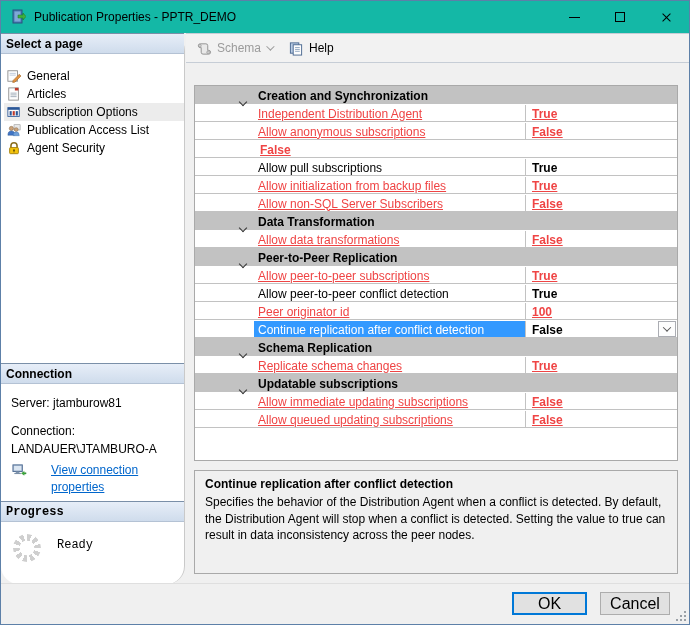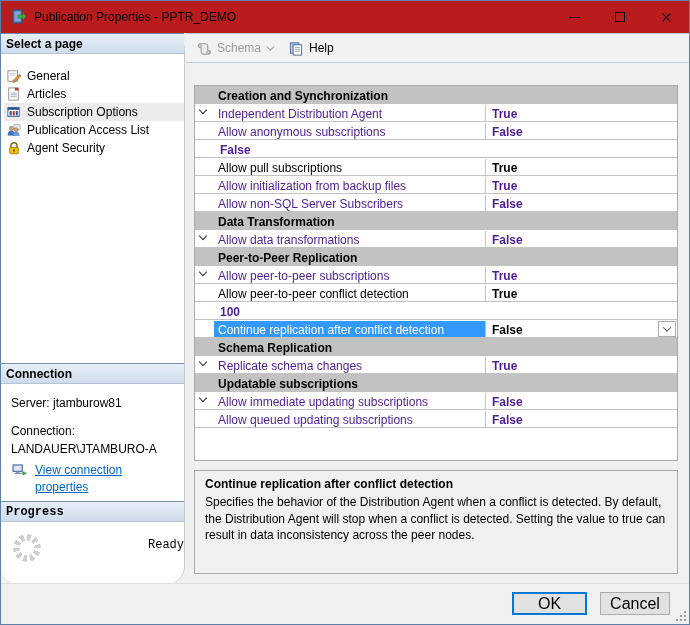--- a/index.html
+++ b/index.html
@@ -3,21 +3,21 @@
 <meta charset="utf-8">
 <style>
   * { margin:0; padding:0; box-sizing:border-box; }
   html,body { background:#fff; }
   body { font-family:"Liberation Sans", sans-serif; font-size:12px; color:#000; }
 
   .window { position:relative; width:690px; height:625px; background:#f0f0f0;
             border:1px solid #5d80a8; overflow:hidden; }
 
   
-  .titlebar { position:absolute; left:0; top:0; right:0; height:32px; background:#b91c1c;
+  .titlebar { position:absolute; left:0; top:0; right:0; height:32px; background:#14b8a6;
               display:flex; align-items:center; }
   .title-icon { margin-left:9px; width:16px; height:16px; flex:none; }
   .title-text { margin-left:8px; font-size:12px; }
   .win-controls { margin-left:auto; display:flex; height:100%; }
   .win-btn { width:46px; height:100%; display:flex; align-items:center; justify-content:center; }
   .min-glyph { width:11px; height:1px; background:#000; display:block; }
   .max-glyph { width:10px; height:10px; border:1px solid #000; display:block; }
   .x-glyph { position:relative; width:11px; height:11px; display:block; }
   .x-glyph::before,.x-glyph::after { content:""; position:absolute; left:5px; top:0;
       width:1px; height:11px; background:#000; }
@@ -34,54 +34,54 @@
   .side-item { height:18px; display:flex; align-items:center; gap:5px; padding-left:2px;
                white-space:nowrap; }
   .side-item.selected { background:#ececec; }
   .sicon { width:16px; height:16px; flex:none; display:flex; align-items:center; justify-content:center; }
 
   .connection-section { position:absolute; left:0; top:330px; width:100%; }
   .conn-body { padding:12px 0 0 10px; }
   .conn-line { margin-bottom:4px; white-space:nowrap; overflow:hidden; }
   .conn-label { margin-top:14px; }
   .conn-value { white-space:nowrap; overflow:hidden; width:174px; }
-  .link-row { display:flex; gap:8px; margin-top:6px; align-items:flex-start; }
+  .link-row { display:flex; gap:24px; margin-top:6px; align-items:flex-start; }
   .link-text { color:#0066cc; text-decoration:underline; width:120px; line-height:1.45; }
 
   .progress-section { position:absolute; left:0; top:468px; width:100%;font-family:Liberation Mono, monospace; }
-  .progress-body { display:flex; align-items:flex-start; gap:16px; padding:12px 0 0 12px;justify-content:space-between; }
+  .progress-body { display:flex; align-items:flex-start; gap:16px; padding:12px 0 0 12px; }
   .spinner { width:28px; height:28px; border-radius:50%; flex:none;
       background:repeating-conic-gradient(#cfcfcf 0deg 20deg, transparent 20deg 36deg);
       -webkit-mask:radial-gradient(circle closest-side, transparent 52%, #000 54%);
       mask:radial-gradient(circle closest-side, transparent 52%, #000 54%); }
   .status-text { margin-top:4px; }
 
   
   .toolbar { position:absolute; left:185px; top:32px; right:0; height:30px; background:#f2f2f2;
              border-top:1px solid #c6cdd6; border-bottom:1px solid #c6cdd6;
              display:flex; align-items:center; padding-left:10px; gap:16px; }
   .tool-btn { display:flex; align-items:center; gap:5px; }
   .tool-btn.disabled { color:#9b9b9b; }
   .tb-chev { width:6px; height:6px; border-right:1px solid #9b9b9b; border-bottom:1px solid #9b9b9b;
              transform:rotate(45deg) translateY(-2px); display:inline-block; }
 
   
   .content { position:absolute; left:185px; top:62px; right:0; bottom:42px; background:#f0f0f0; }
   .property-grid { position:absolute; left:8px; top:22px; width:484px; height:376px;
                    background:#fff; border:1px solid #a9a9a9; overflow:hidden; }
-  .grow { display:flex; height:18px; border-bottom:1px solid #c2c2c2; align-items:flex-end; }
+  .grow { display:flex; height:18px; border-bottom:1px solid #c2c2c2; align-items:center;padding-left:40px; }
   .gutter { width:19px; flex:none; background:#c2c2c2; position:relative; }
   .chev { position:absolute; left:5px; top:4px; width:6px; height:6px;
           border-right:1.6px solid #333; border-bottom:1.6px solid #333; transform:rotate(45deg); }
   .grow .label { width:272px; flex:none; padding:2px 2px 0 4px; border-right:1px solid #c2c2c2;
                  white-space:nowrap; overflow:hidden; }
   .grow .value { flex:1; padding:2px 2px 0 6px; font-weight:bold; white-space:nowrap; overflow:hidden; }
   .grow.category { background:#c2c2c2; font-weight:bold; }
   .grow.category .label { border-right:none; width:auto; }
-  .grow.state-disabled .label, .grow.state-disabled .value { color:#4c1d95; }
+  .grow.state-disabled .label, .grow.state-disabled .value { color:#ef4444;text-decoration:underline; }
   .grow.state-selected .label { background:#3399ff; color:#fff; }
   .dd { width:18px; height:16px; margin:0.5px 1px 0 0; flex:none; border:1px solid #abadb3;
         background:#fdfdfd; display:flex; align-items:center; justify-content:center; }
   .ddchev { width:6px; height:6px; border-right:1.3px solid #565656; border-bottom:1.3px solid #565656;
             transform:rotate(45deg) translate(-1px,-1px); }
 
   
   .descbox { position:absolute; left:8px; top:407px; width:484px; height:104px;
              border:1px solid #a9a9a9; background:#f0f0f0; padding:6px 10px; }
   .desc-title { font-weight:bold; margin-bottom:3px; }
@@ -315,20 +315,21 @@
 
   </div>
         <div class="grow prop state-enabled">
     <span class="gutter"></span>
     <span class="label">Allow peer-to-peer conflict detection</span>
     <span class="value">True</span>
 
   </div>
         <div class="grow prop state-disabled">
     <span class="gutter"></span>
+    <span class="label">Peer originator id</span>
     <span class="value">100</span>
 
   </div>
         <div class="grow prop state-selected">
     <span class="gutter"></span>
     <span class="label">Continue replication after conflict detection</span>
     <span class="value">False</span>
     <span class="dd">
             <i class="ddchev"></i>
           </span>

